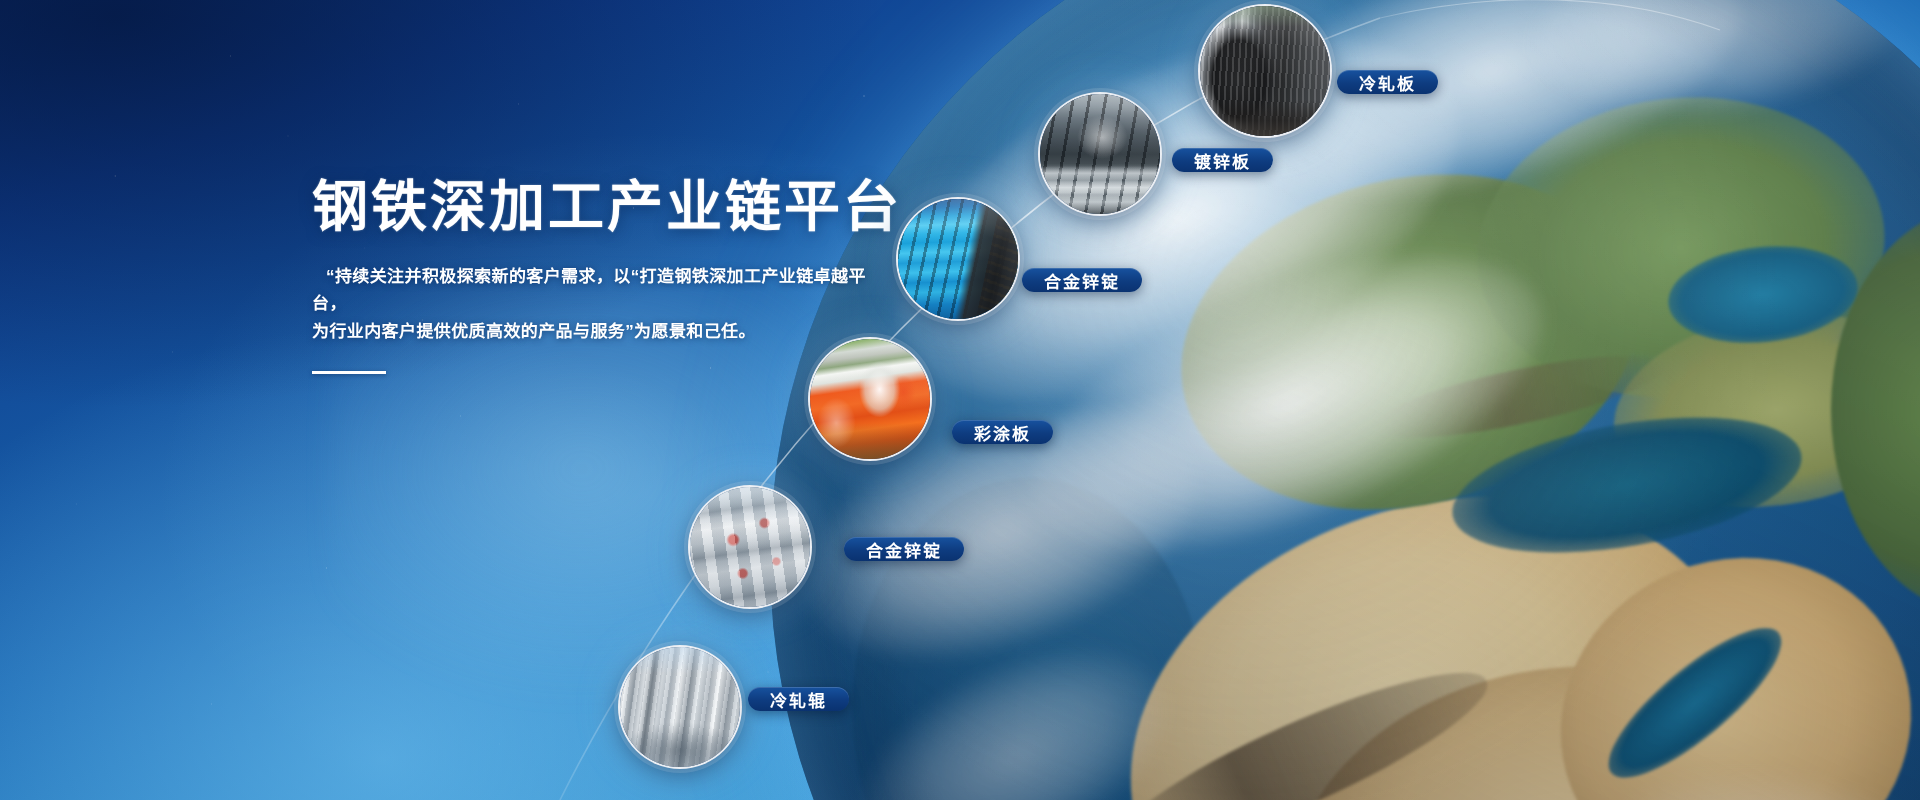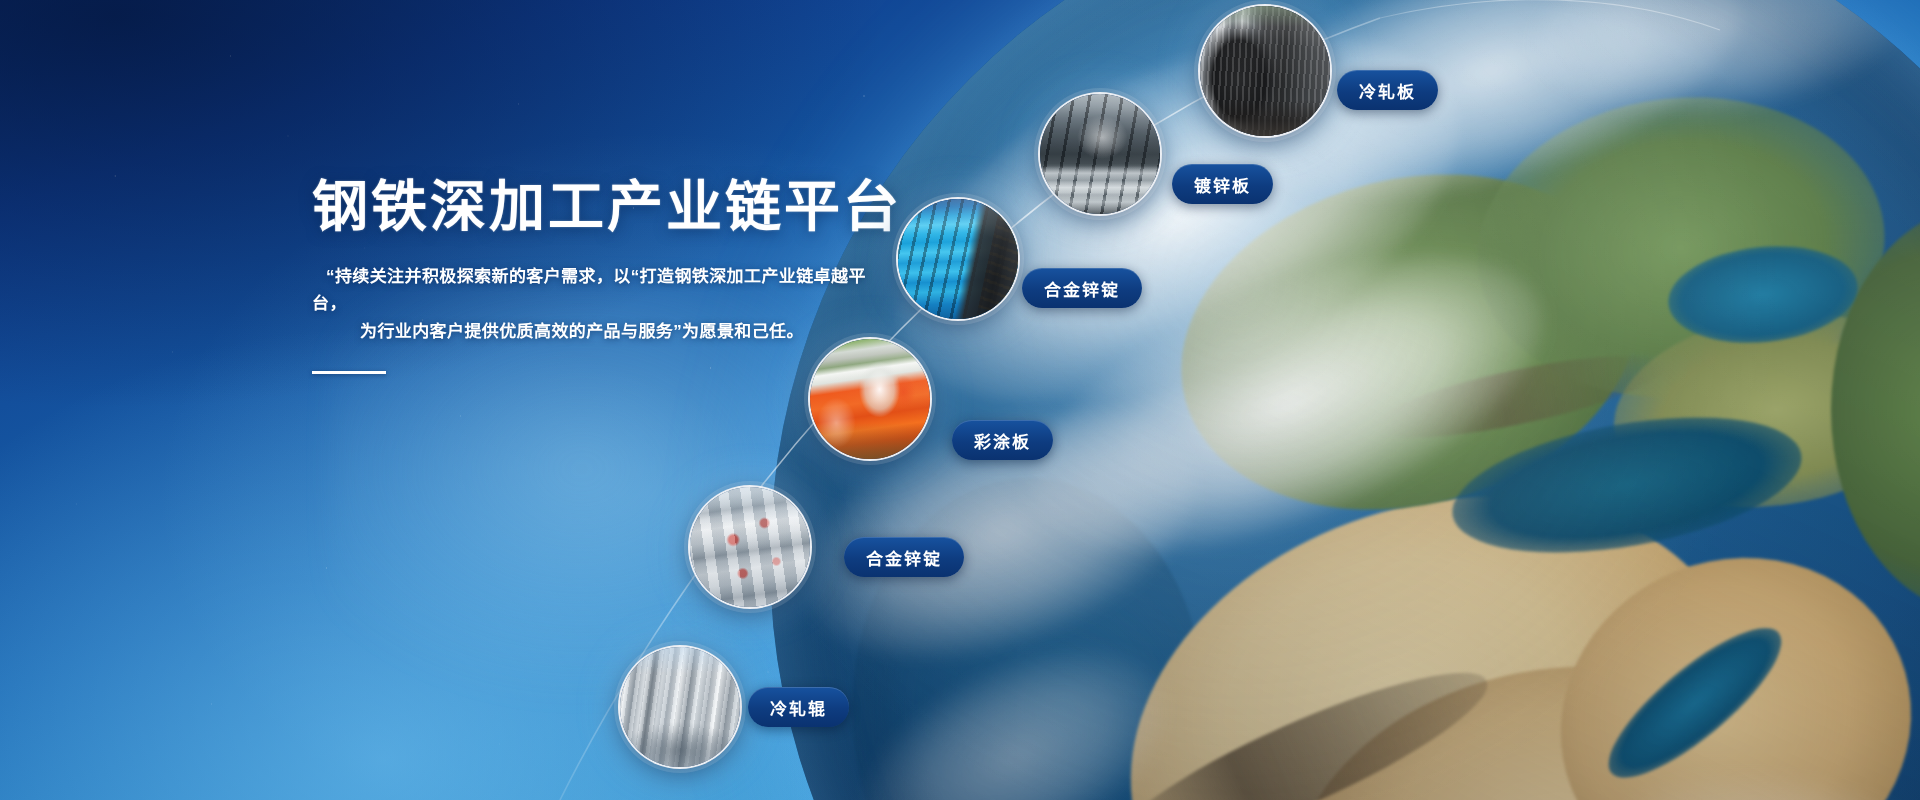--- a/index.html
+++ b/index.html
@@ -213,37 +213,37 @@
     text-shadow:0 2px 14px rgba(6,34,80,.55), 0 0 2px rgba(255,255,255,.5);
   }
   .subtitle{
     margin-top:24px;
     font-size:17px; font-weight:700; color:#ffffff;
     line-height:1.62; letter-spacing:.4px;
     text-shadow:0 1px 6px rgba(6,34,80,.6);
     max-width:580px;
   }
   .subtitle .l1{ display:block; text-indent:14px; }
-  .subtitle .l2{ display:block;margin-left:48px; }
+  .subtitle .l2{ display:block; }
   .rule{
     margin-top:26px; width:74px; height:3px; background:#ffffff;
     box-shadow:0 1px 4px rgba(6,34,80,.5);
   }
   .bubble{
     position:absolute; border-radius:50%; overflow:hidden;
     border:2px solid rgba(255,255,255,.92);
     box-shadow:0 0 0 4px rgba(255,255,255,.12), 0 6px 26px rgba(3,22,58,.5), 0 0 34px 6px rgba(150,215,255,.35);
     background:#0d3b73;
   }
   .bubble .ph{ position:absolute; inset:0; }
 
   .pill{
     position:absolute;
     display:flex; align-items:center; justify-content:center;
-    height:40px; padding:0 22px;
+    height:24px; padding:0 22px;
     border-radius:20px;
     background:linear-gradient(180deg,#17529f 0%,#0e3c80 55%,#0a3270 100%);
     color:#ffffff; font-size:17px; font-weight:700; letter-spacing:2px;
     white-space:nowrap;
     box-shadow:0 3px 12px rgba(3,20,52,.45), inset 0 1px 0 rgba(255,255,255,.16);
   }
 
   
   
   .ph-coils{
@@ -423,21 +423,21 @@
   <div class="bubble" style="left:1198px; top:4px; width:134px; height:134px;">
     <div class="ph ph-coils"></div>
     <div class="glassy"></div>
   </div>
   <div class="pill" style="left:1337px; top:70px;">冷轧板</div>
 
   <div class="bubble" style="left:1038px; top:92px; width:124px; height:124px;">
     <div class="ph ph-ware"></div>
     <div class="glassy"></div>
   </div>
-  <div class="pill" style="left:1172px; top:164px;">镀锌板</div>
+  <div class="pill" style="left:1172px; top:148px;">镀锌板</div>
 
   <div class="bubble" style="left:896px; top:197px; width:124px; height:124px;">
     <div class="ph ph-alu"></div>
     <div class="glassy"></div>
   </div>
   <div class="pill" style="left:1022px; top:268px;">合金锌锭</div>
 
   <div class="bubble" style="left:808px; top:337px; width:124px; height:124px;">
     <div class="ph ph-color"></div>
     <div class="glassy"></div>

